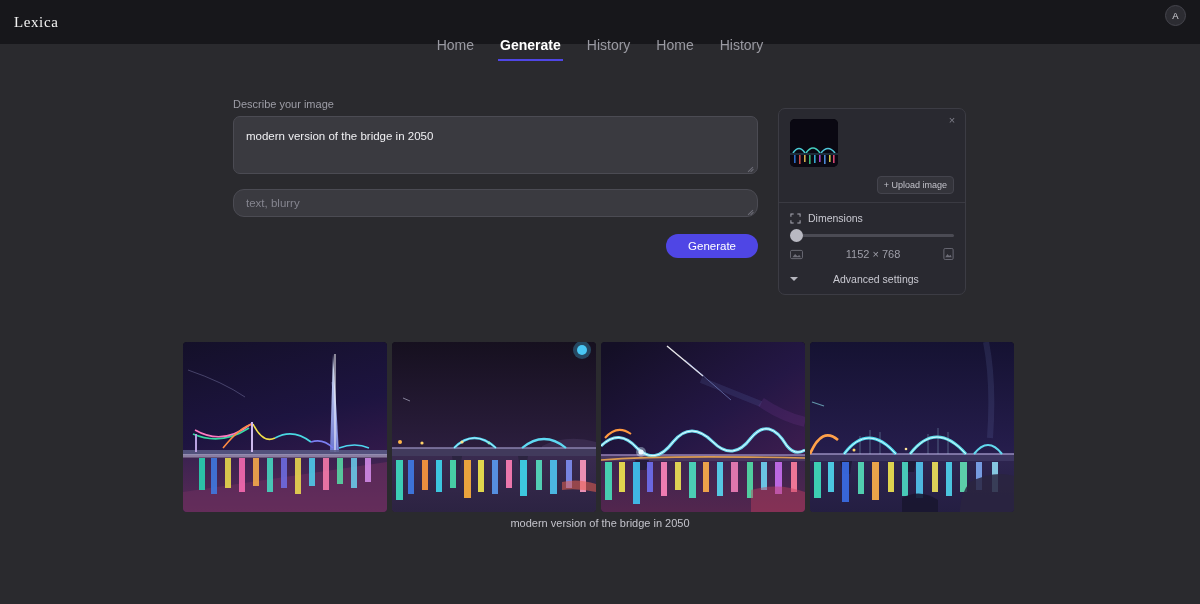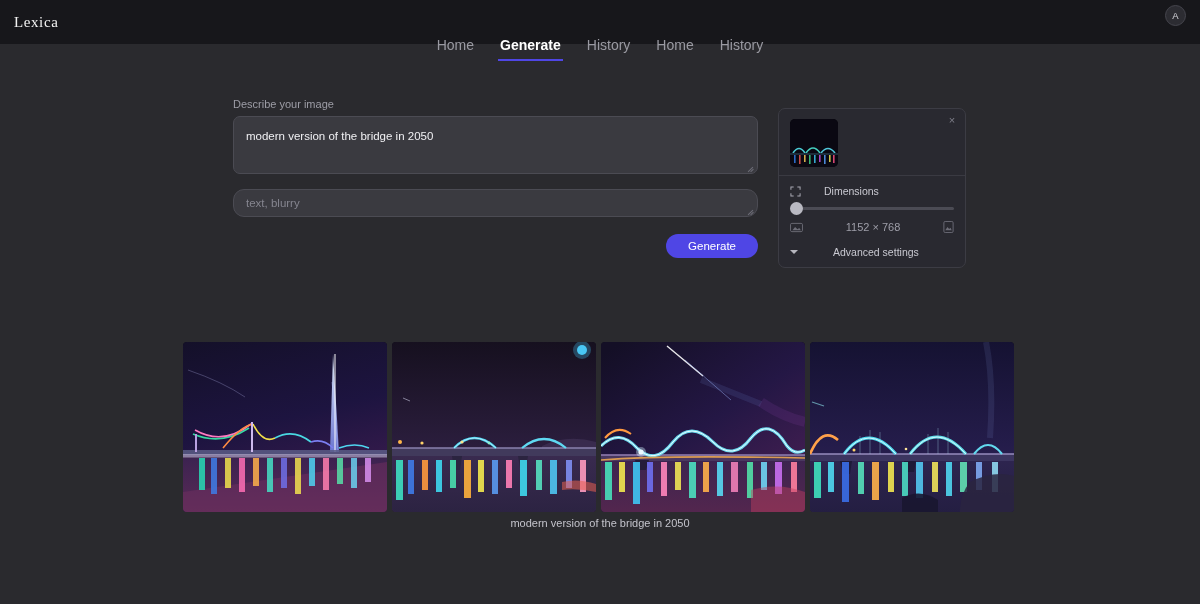--- a/index.html
+++ b/index.html
@@ -188,21 +188,21 @@
     border-radius: 4px;
     color: #c2c2ca;
     font-size: 9px;
     font-family: "Liberation Sans", sans-serif;
     padding: 3px 6px;
     cursor: pointer;
   }
   .divider { height: 1px; background: #3a3a42; margin: 8px -11px 0 -11px; }
 
   .dims-head {
-    display: flex; align-items: center; gap: 23px;
+    display: flex; align-items: center; gap: 7px;
     margin-top: 9px;
   }
   .dims-label { font-size: 10.5px; color: #c9c9d1; }
 
   .slider-track {
     margin-top: 10px;
     height: 3px;
     background: #4b4b54;
     border-radius: 2px;
     position: relative;
@@ -320,20 +320,23 @@
             <rect x="24" y="36" width="1.6" height="8" fill="#39b0d8"></rect>
             <rect x="29" y="36" width="1.6" height="7" fill="#b048d0"></rect>
             <rect x="34" y="36" width="1.6" height="9" fill="#4f8fe0"></rect>
             <rect x="39" y="36" width="1.6" height="7" fill="#d8d04a"></rect>
             <rect x="43" y="36" width="1.6" height="8" fill="#e04a7a"></rect>
           </g>
         </svg>
       </div>
     </div>
 
+    <div class="upload-row">
+      <button class="upload-btn">+ Upload image</button>
+    </div>
 
     <div class="divider"></div>
 
     <div class="dims-head">
       <svg width="11" height="11" viewBox="0 0 12 12">
         <g stroke="#a9a9b3" stroke-width="1.1" fill="none">
           <path d="M1 4 V1 H4"></path>
             <path d="M8 1 H11 V4"></path>
           <path d="M11 8 V11 H8"></path>
             <path d="M4 11 H1 V8"></path>

